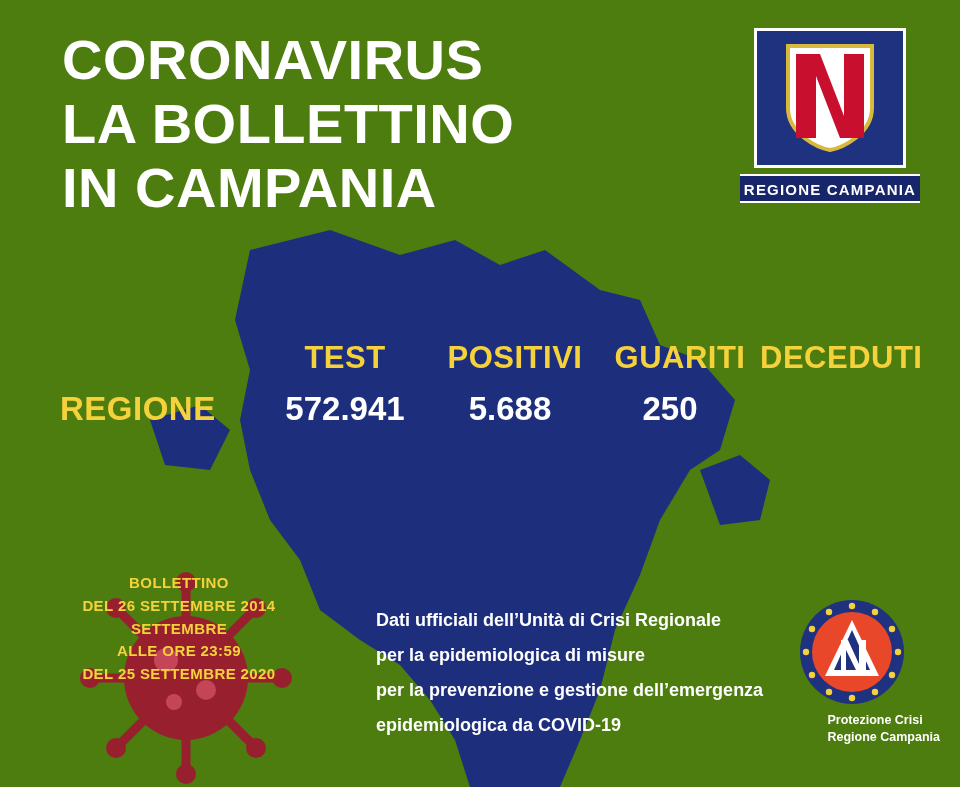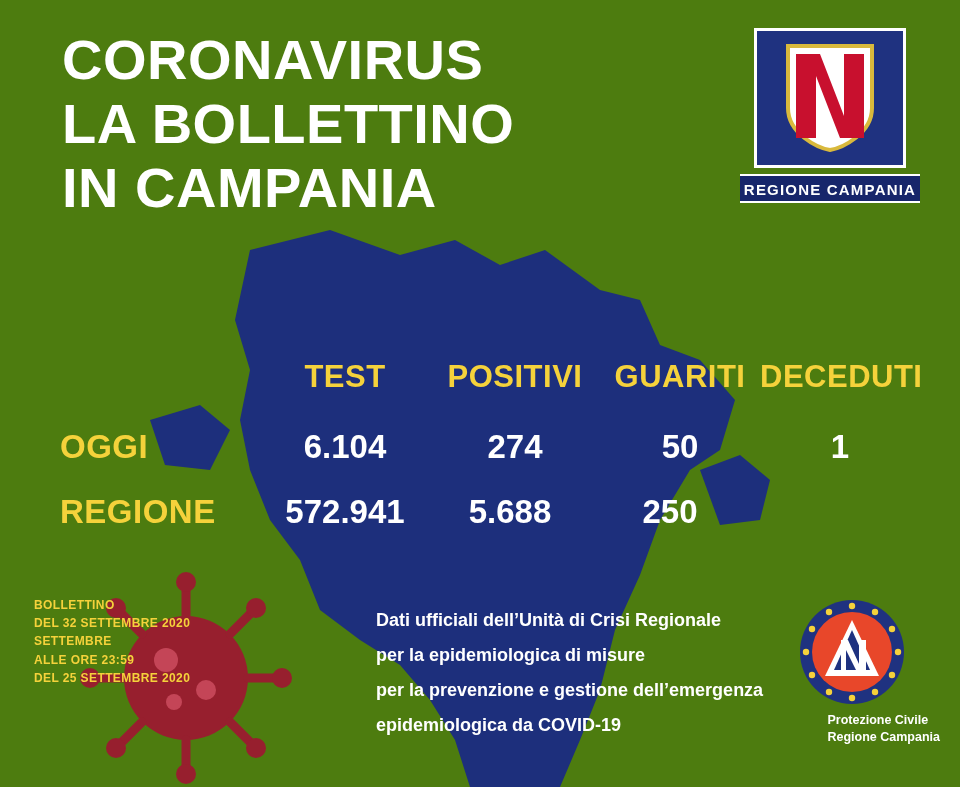--- a/index.html
+++ b/index.html
@@ -77,44 +77,45 @@
   .trow.head { margin-bottom: 14px; }
   .trow.body { margin-bottom: 8px; }
   .cell {
     color: #ffffff;
     text-align: center;
     white-space: nowrap;
   }
   .c-label { width: 200px; text-align: left; }
   .c-test { width: 170px; }
   .c-pos  { width: 170px; }
-  .c-gua  { width: 160px; margin-top: 19px; }
+  .c-gua  { width: 160px; }
   .c-dec  { width: 160px; }
   .head .cell {
     color: #f5d23b;
     font-size: 31px;
     font-weight: bold;
     letter-spacing: 0.5px;
   }
   .head .c-label { color: transparent; }
   .body .c-label {
     color: #f5d23b;
     font-size: 31px;
     font-weight: bold;
     letter-spacing: 0.5px;
   }
   .body .cell { font-size: 33px; font-weight: bold; }
   
   .bulletin {
     position: absolute;
-    left: 34px; top: 596px;
+    left: 34px; top: 572px;
     width: 290px;
     z-index: 3;
+    text-align: center;
     color: #f5d23b;
-    font-size: 12px;
+    font-size: 15px;
     font-weight: bold;
     line-height: 1.52;
     letter-spacing: 0.4px;
   }
   
   .official {
     position: absolute;
     left: 376px; top: 603px;
     width: 430px;
     z-index: 3;
@@ -208,37 +209,30 @@
 
   <div class="table">
     <div class="trow head">
       <div class="cell c-label"></div>
       <div class="cell c-test">TEST</div>
       <div class="cell c-pos">POSITIVI</div>
       <div class="cell c-gua">GUARITI</div>
       <div class="cell c-dec">DECEDUTI</div>
     </div>
     <div class="trow body">
-      <div class="cell c-label">OGGI</div>
-      <div class="cell c-test">6.104</div>
-      <div class="cell c-pos">274</div>
-      <div class="cell c-gua">50</div>
-      <div class="cell c-dec">1</div>
-    </div>
-    <div class="trow body">
       <div class="cell c-label">REGIONE</div>
       <div class="cell c-test">572.941</div>
       <div class="cell c-gua">5.688</div>
       <div class="cell c-dec">250</div>
     </div>
   </div>
 
   <div class="bulletin">
     <div>BOLLETTINO</div>
-    <div>DEL 32 SETTEMBRE 2020</div>
+    <div>DEL 26 SETTEMBRE 2014</div>
     <div>SETTEMBRE</div>
     <div>ALLE ORE 23:59</div>
     <div>DEL 25 SETTEMBRE 2020</div>
   </div>
 
   <div class="official">
     <div>Dati ufficiali dell’Unità di Crisi Regionale</div>
     <div>per la epidemiologica di misure</div>
     <div>per la prevenzione e gestione dell’emergenza</div>
     <div>epidemiologica da COVID-19</div>
@@ -260,18 +254,18 @@
           <circle cx="19" cy="56" r="3.2"></circle>
         <circle cx="25" cy="33" r="3.2"></circle>
           <circle cx="42" cy="16" r="3.2"></circle>
       </g>
       <circle cx="65" cy="56" r="40" fill="#e8472a"></circle>
       <path d="M65 24 L92 80 H38 Z" fill="#ffffff"></path>
       <path d="M65 34 L83 74 H47 Z" fill="#1f3280"></path>
       <path d="M54 44 H61 L72 68 V44 H79 V76 H70 L59 54 V76 H54 Z" fill="#ffffff"></path>
     </svg>
     <div class="pc-caption">
-      <div>Protezione Civile</div>
+      <div>Protezione Crisi</div>
       <div>Regione Campania</div>
     </div>
   </div>
 
 </div>
 
 </body></html>

